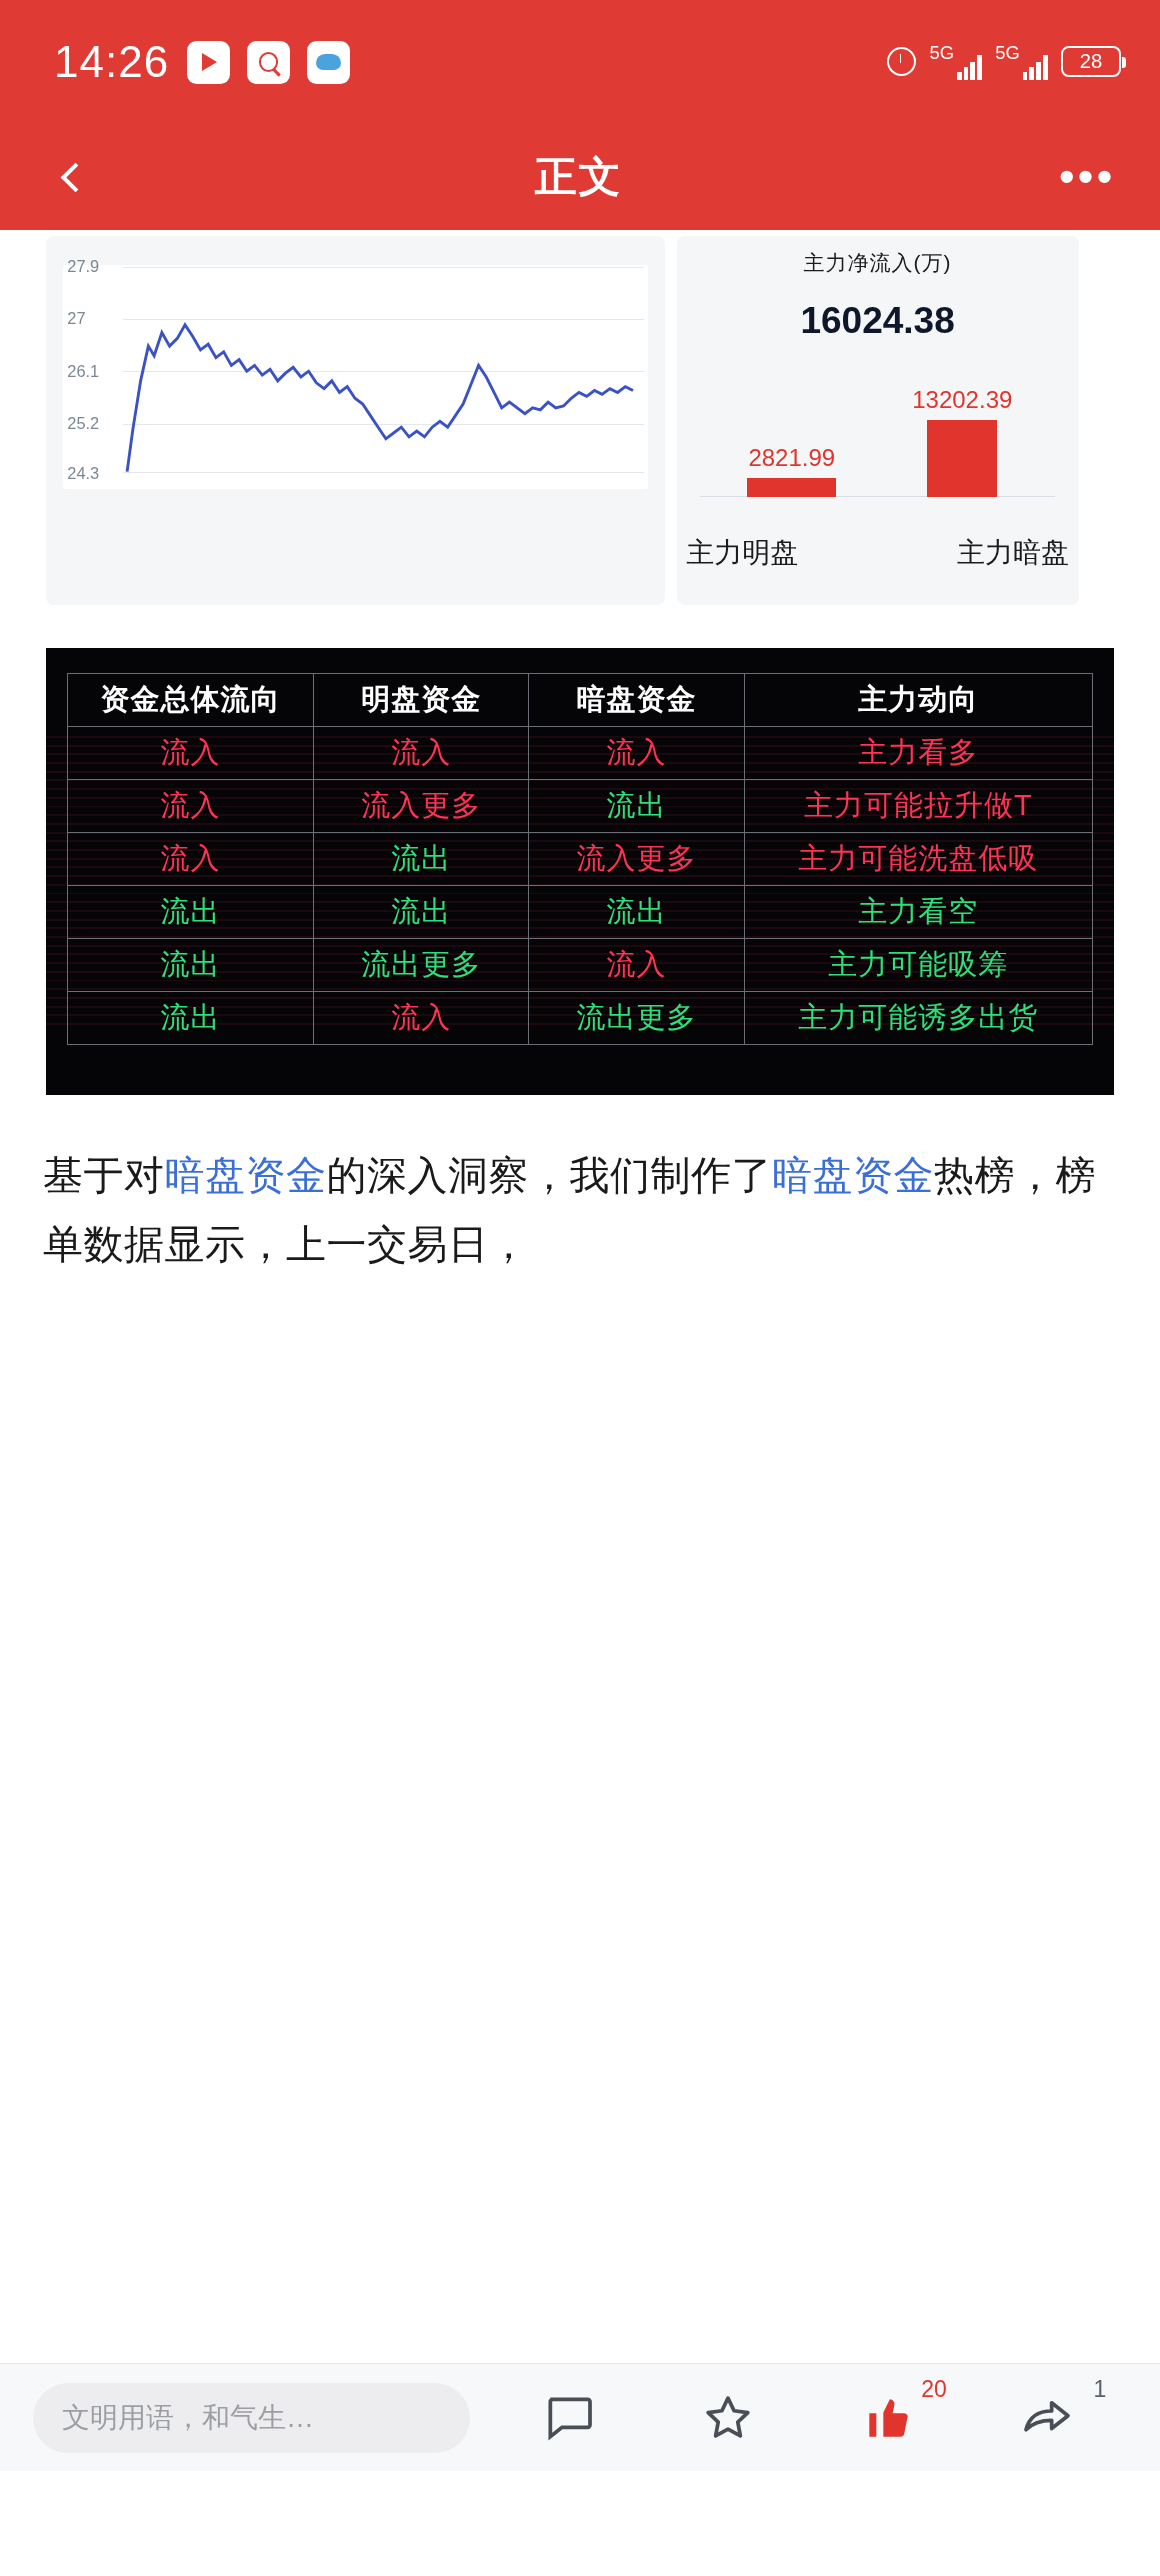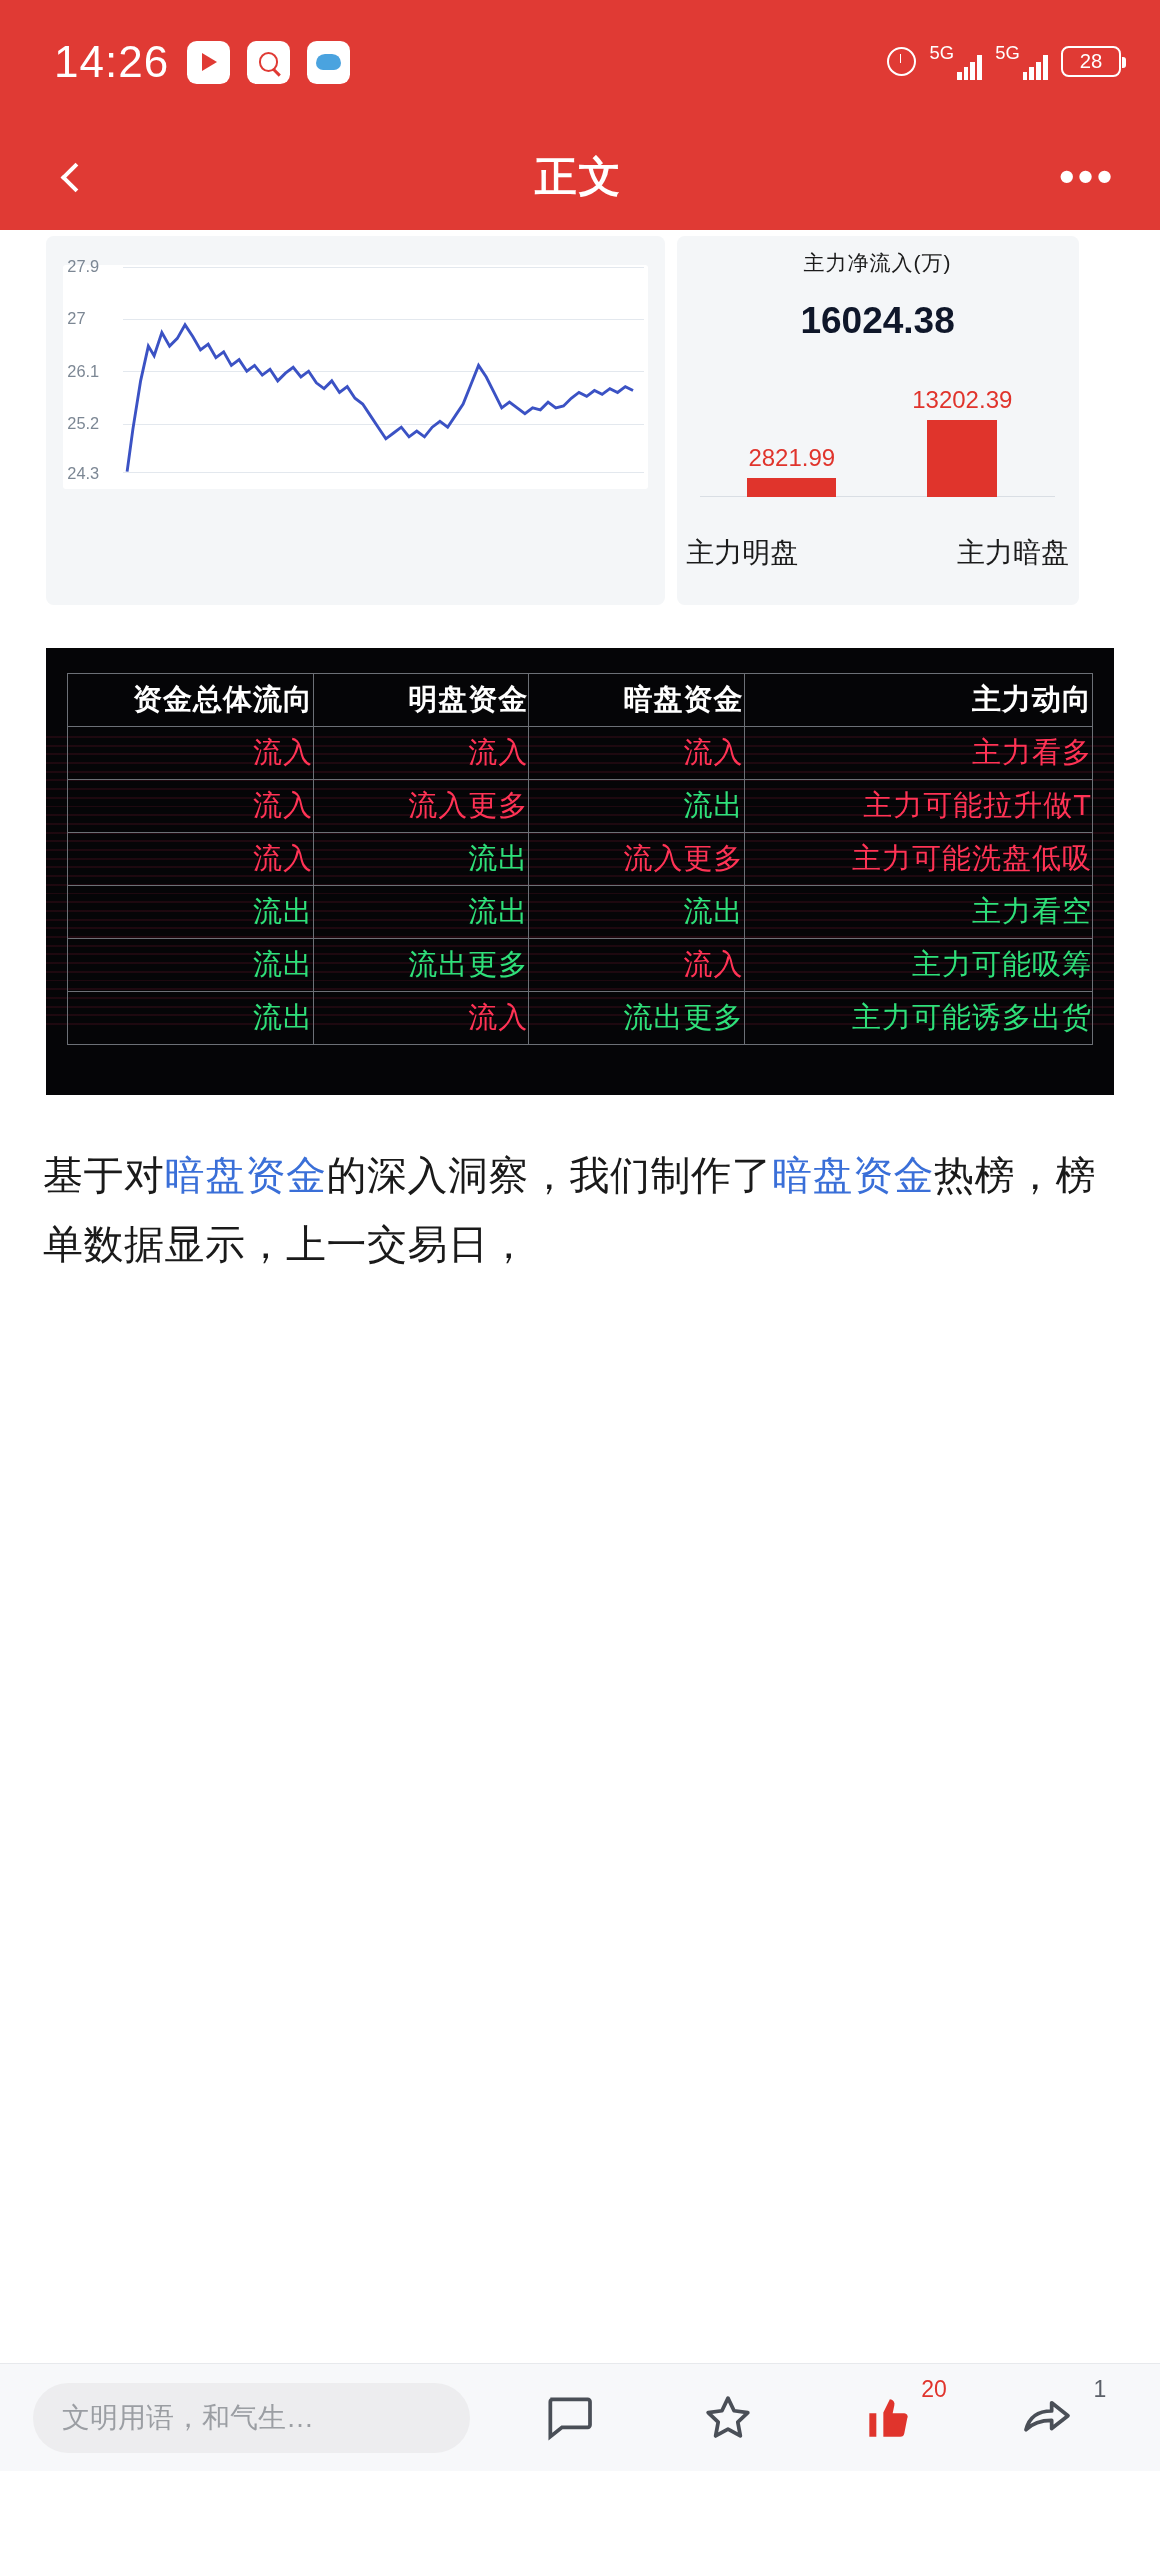--- a/index.html
+++ b/index.html
@@ -299,21 +299,21 @@
   }
   .grid-table {
     position: relative;
     width: 100%;
     border-collapse: collapse;
     border: 1px solid #6c7076;
     table-layout: fixed;
   }
   .grid-table th, .grid-table td {
     border: 1px solid #6c7076;
-    text-align: right;
+    text-align: center;
     font-size: 29px;
     height: 53px;
     letter-spacing: 1px;
   }
   .grid-table th { color: #ffffff; font-weight: 700; }
   .c-red { color: #ff3355; }
   .c-green { color: #2fe07a; }
 
   
   .bottombar {

